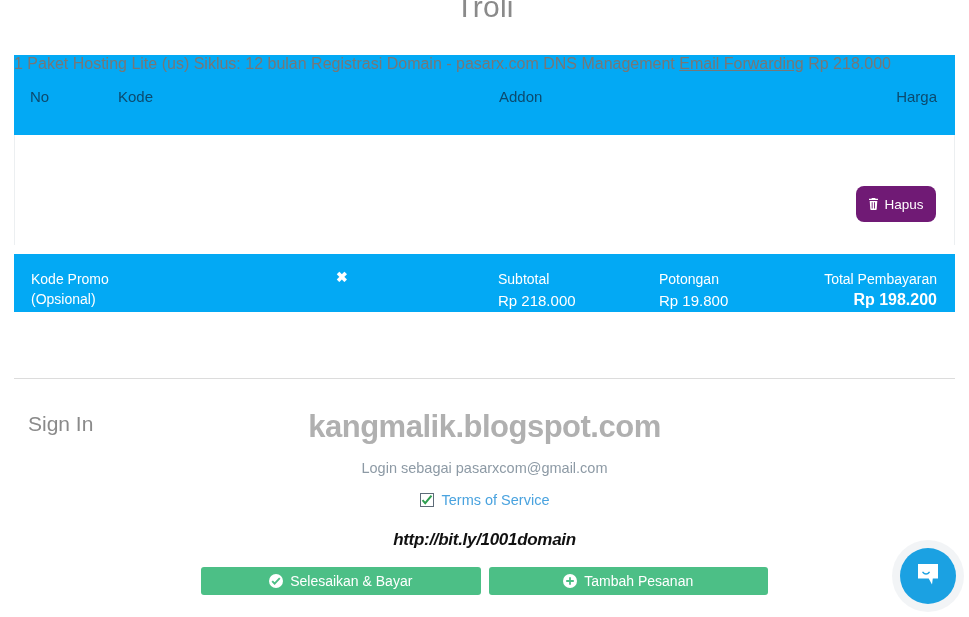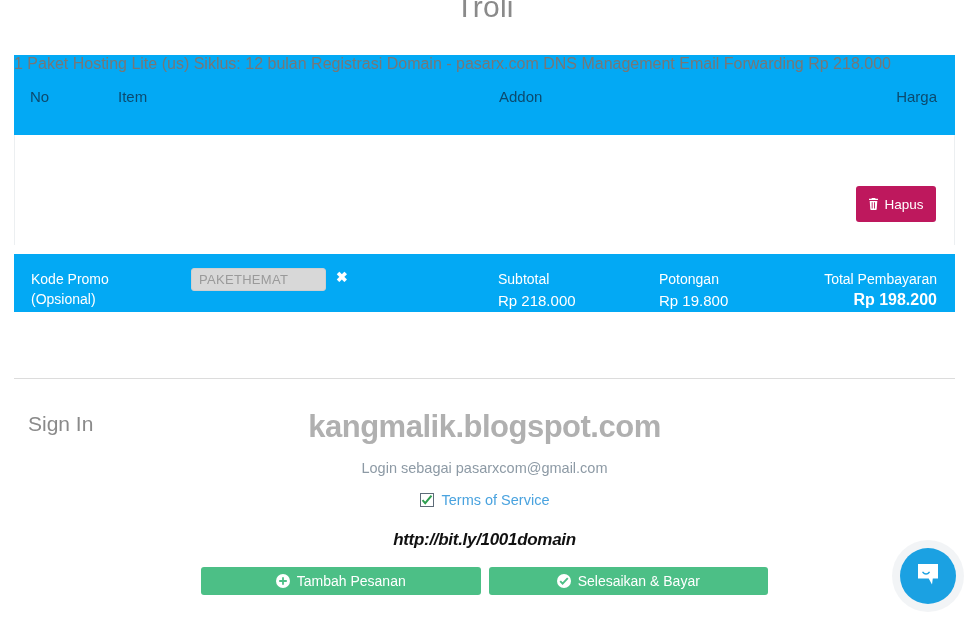--- a/index.html
+++ b/index.html
@@ -60,36 +60,36 @@
     border-left: 1px solid #eceff1;
     border-right: 1px solid #eceff1;
     font-size: 14.5px;
     color: #7b8a95;
   }
   .cell-rowno   { left: 28px;  top: 90px; }
   .cell-name    { left: 104px; top: 90px; }
   .cell-cycle   { left: 104px; top: 113px; }
   .cell-domain  { left: 104px; top: 162px; }
   .cell-addon1  { left: 483px; top: 140px; }
-  .cell-addon2  { left: 483px; top: 163px; }
+  .cell-addon2  { left: 483px; top: 163px; text-decoration: underline; }
   .cell-price   { right: 18px; top: 90px; text-align: right; }
 
   
   .cart-table { height: 268px; }
   .cart-inner { position: absolute; inset: 0; }
 
   .btn-hapus {
     position: absolute;
     right: 19px;
     top: 131px;
     width: 80px;
     height: 36px;
-    background: #be185d;
+    background: #701a75;
     border: none;
-    border-radius: 3px;
+    border-radius: 8px;
     color: #ffffff;
     font-family: "Liberation Sans", sans-serif;
     font-size: 13.5px;
     display: flex;
     align-items: center;
     justify-content: center;
     gap: 5px;
     cursor: pointer;
   }
   .btn-hapus svg { display: block; }
@@ -265,21 +265,21 @@
   }
 </style>
 </head>
 <body>
 
 <div class="page-title">Troli</div>
 
 <div class="cart-table">
   <div class="cart-head">
     <span class="col col-no">No</span>
-    <span class="col col-item">Item</span>
+    <span class="col col-item">Kode</span>
     <span class="col col-addon">Addon</span>
     <span class="col col-harga">Harga</span>
   </div>
 
   <div class="cart-body"></div>
 
   <div class="cart-inner">
     <span class="cell cell-rowno">1</span>
     <span class="cell cell-name">Paket Hosting Lite (us)</span>
     <span class="cell cell-cycle">Siklus: 12 bulan</span>
@@ -297,21 +297,20 @@
       </span>
       <span>Hapus</span>
     </button>
   </div>
 </div>
 
 <div class="promo-bar">
   <span class="pb pb-label1">Kode Promo</span>
   <span class="pb pb-label2">(Opsional)</span>
 
-  <input class="promo-input" type="text" value="PAKETHEMAT" style="">
   <button class="promo-clear">✖</button>
 
 
   <span class="pb sum-sub-l">Subtotal</span>
   <span class="pb sum-sub-v">Rp 218.000</span>
   <span class="pb sum-pot-l">Potongan</span>
   <span class="pb sum-pot-v">Rp 19.800</span>
   <span class="pb sum-tot-l">Total Pembayaran</span>
   <span class="pb sum-tot-v">Rp 198.200</span>
 </div>
@@ -329,39 +328,39 @@
     <svg width="12" height="12" viewBox="0 0 12 12">
       <path d="M1.5 6.2 L4.2 9.2 L10.5 1.6" stroke="#2e9e4f" stroke-width="2" fill="none"></path>
     </svg>
   </span>
   <a class="tos-link" href="#">Terms of Service</a>
 </div>
 
 <div class="watermark-bitly">http://bit.ly/1001domain</div>
 
 <div class="actions">
+  <button class="btn-green">
+    <span>
+      <svg width="14" height="14" viewBox="0 0 14 14">
+        <circle cx="7" cy="7" r="7" fill="#ffffff"></circle>
+        <path d="M3.2 7.1 L5.6 9.6 L10.8 4.2" stroke="#4cbf86" stroke-width="1.9" fill="none"></path>
+      </svg>
+    </span>
+    <span>Selesaikan &amp; Bayar</span>
+  </button>
+
   <button class="btn-green">
     <span>
       <svg width="14" height="14" viewBox="0 0 14 14">
         <circle cx="7" cy="7" r="7" fill="#ffffff"></circle>
         <path d="M6.1 3.2h1.8v2.9h2.9v1.8H7.9v2.9H6.1V7.9H3.2V6.1h2.9z" fill="#4cbf86"></path>
       </svg>
     </span>
     <span>Tambah Pesanan</span>
   </button>
-
-  <button class="btn-green">
-    <span>
-      <svg width="14" height="14" viewBox="0 0 14 14">
-        <circle cx="7" cy="7" r="7" fill="#ffffff"></circle>
-        <path d="M3.2 7.1 L5.6 9.6 L10.8 4.2" stroke="#4cbf86" stroke-width="1.9" fill="none"></path>
-      </svg>
-    </span>
-    <span>Selesaikan &amp; Bayar</span>
-  </button>
 </div>
 
 <div class="chat-launcher">
   <span>
     <svg width="26" height="26" viewBox="0 0 26 26">
       <path d="M3 3h20v14.5h-5.2L17 23.5l-3.3-6H3z" fill="#ffffff"></path>
       <path d="M8 11.4c1.5 2.2 4.6 2.2 6.1 0" stroke="#1ba1e2" stroke-width="1.6" fill="none" stroke-linecap="round"></path>
     </svg>
   </span>
 </div>

